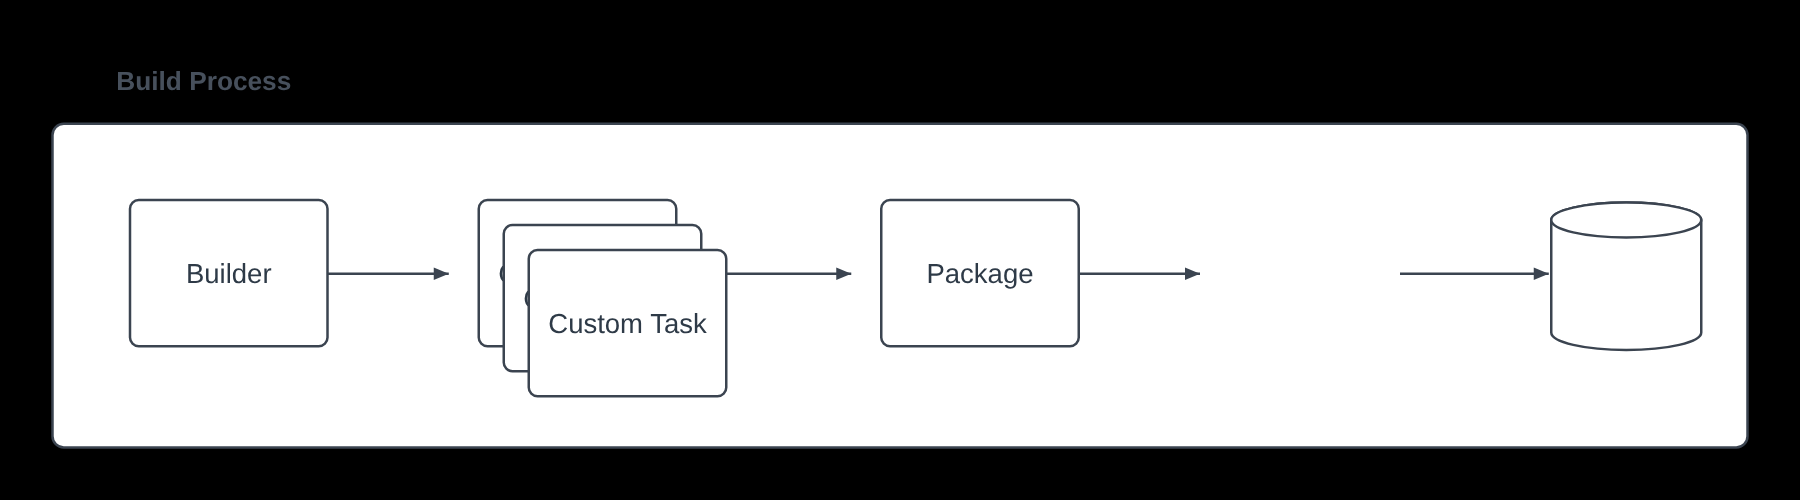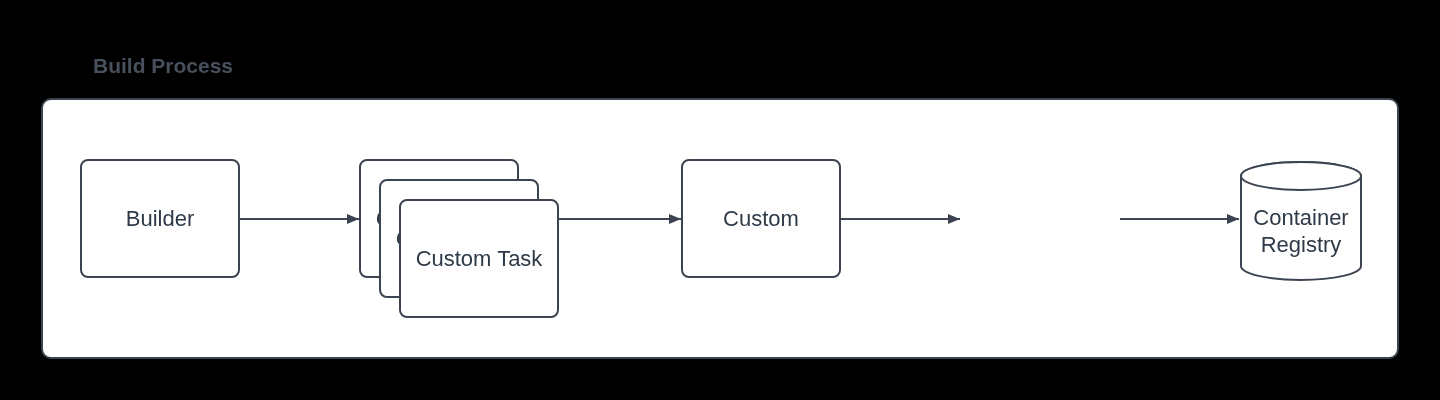--- a/index.html
+++ b/index.html
@@ -41,20 +41,21 @@
     position: absolute;
     display: flex;
     align-items: center;
     justify-content: center;
   }
   .rect {
     width: 160px; height: 119px;
     background: var(--panel);
     border: 2px solid var(--stroke);
     border-radius: 8px;
+    margin-left: 23px;
   }
   .label {
     color: var(--text);
     font-size: 22px;
     line-height: 27px;
     text-align: center;
   }
   .cylinder {
     width: 124px; height: 122px;
     background: transparent;
@@ -118,25 +119,24 @@
     <span class="label">Custom Task</span>
   </div>
   <div class="node rect" style="left:379px;top:179px">
     <span class="label">Custom Task</span>
   </div>
   <div class="node rect" style="left:399px;top:199px">
     <span class="label">Custom Task</span>
   </div>
 
   <div class="node rect" style="left:681px;top:159px">
-    <span class="label">Custom</span>
+    <span class="label">Package</span>
   </div>
 
 
   <div class="node cylinder" style="left:1239px;top:160px">
     <svg class="cyl-svg" width="124" height="122" viewBox="0 0 124 122" aria-hidden="true">
       <path d="M2 16 A60 14 0 0 1 122 16 L122 106 A60 14 0 0 1 2 106 Z"></path>
       <ellipse cx="62" cy="16" rx="60" ry="14"></ellipse>
     </svg>
-    <span class="label cyl-label">Container Registry</span>
   </div>
 
 </div>
 
 </body></html>

